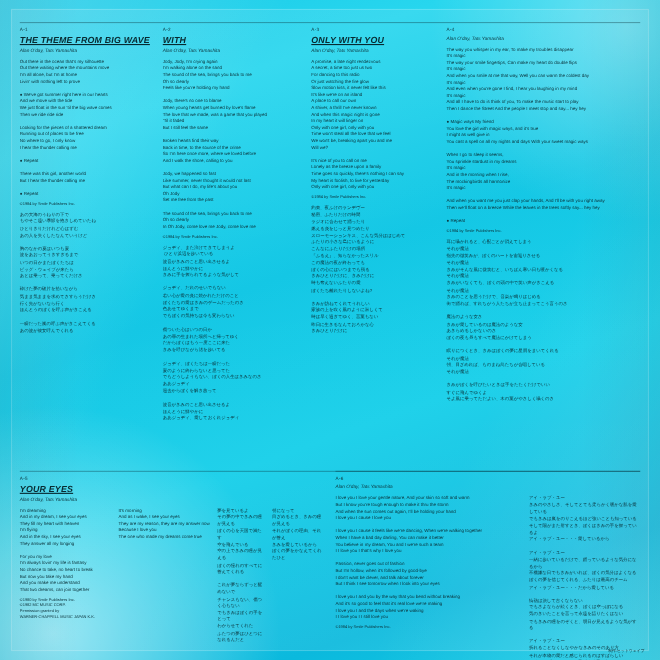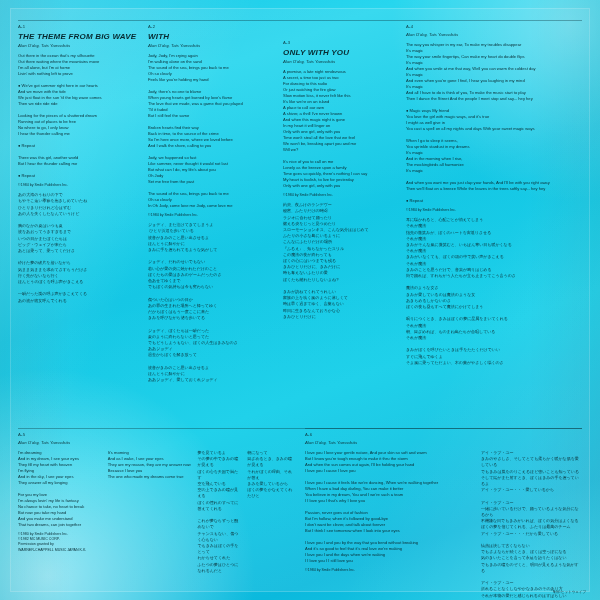--- a/index.html
+++ b/index.html
@@ -31,21 +31,21 @@
     position:absolute;left:10px;top:8px;width:580px;height:584px;
     background:linear-gradient(170deg, rgba(255,255,255,0.10), rgba(255,255,255,0.02) 40%, rgba(255,255,255,0.08));
     box-shadow:0 0 0 1px rgba(255,255,255,0.18) inset;
   }
   .col{position:absolute;color:#0a2c33;}
   .sideid{
     font-size:4.2px;letter-spacing:.3px;color:#0d3a42;margin-bottom:3px;
   }
   .songtitle{
     font-weight:bold;font-style:italic;font-size:8px;letter-spacing:.2px;
-    color:#072a31;margin:0 0 2px 0;
+    color:#072a31;margin:0 0 2px 0;text-decoration:underline;
   }
   .credit{font-size:4.3px;color:#0c343c;margin:0 0 5px 0;font-style:italic;}
   .lyrics{font-size:4.1px;line-height:6.0px;color:#0a2f37;white-space:pre-wrap;}
   .jp{font-size:4.0px;line-height:6.2px;color:#0a2f37;white-space:pre-wrap;}
   .pub{font-size:3.6px;line-height:5.2px;color:#0b3139;margin-top:4px;white-space:pre-wrap;}
   .smallprint{font-size:3.5px;line-height:5.0px;color:#0b3139;white-space:pre-wrap;}
   .two{display:flex;gap:6px;}
   .divider{
     position:absolute;background:rgba(7,44,52,0.35);height:1px;
   }
@@ -160,21 +160,21 @@
 夏のように終わらないと思ってた
 でもどうしようもない、ぼくの人生はきみなのさ
 ああジョディ
 過去からぼくを解き放って
 
 波音がきみのこと思い出させるよ
 ほんとうに鮮やかに
 ああジョディ、愛しておくれジョディ</div>
 </div>
 
-<div class="col" style="left:283px;top:24px;width:118px;margin-top:16px;">
+<div class="col" style="left:283px;top:24px;width:118px;">
   <div class="sideid">A-3</div>
   <div class="songtitle">ONLY WITH YOU</div>
   <div class="credit">Alan O'day, Tats Yamashita</div>
   <div class="lyrics">A promise, a late night rendezvous
 A secret, a time too just us two
 For dancing to this radio
 Or just watching the fire glow
 Slow motion kiss, it never felt like this
 It's like we're on an island
 A place to call our own
@@ -265,20 +265,21 @@
 朝、目ざめれば、ものまね鳥たちが合唱している
 それが魔法
 
 きみがぼくを呼びたいときは手をたたくだけでいい
 すぐに飛んでゆくよ
 そよ風に乗ってただよい、木の葉がやさしく囁くのさ</div>
 </div>
 
 <div class="col" style="left:18px;top:432px;width:276px;">
   <div class="sideid">A-5</div>
+  <div class="songtitle">YOUR EYES</div>
   <div class="credit">Alan O'day, Tats Yamashita</div>
   <div class="two">
     <div style="width:86px;">
       <div class="lyrics">I'm dreaming
 And in my dream, I see your eyes
 They fill my heart with heaven
 I'm flying
 And in the sky, I see your eyes
 They answer all my longing
 

